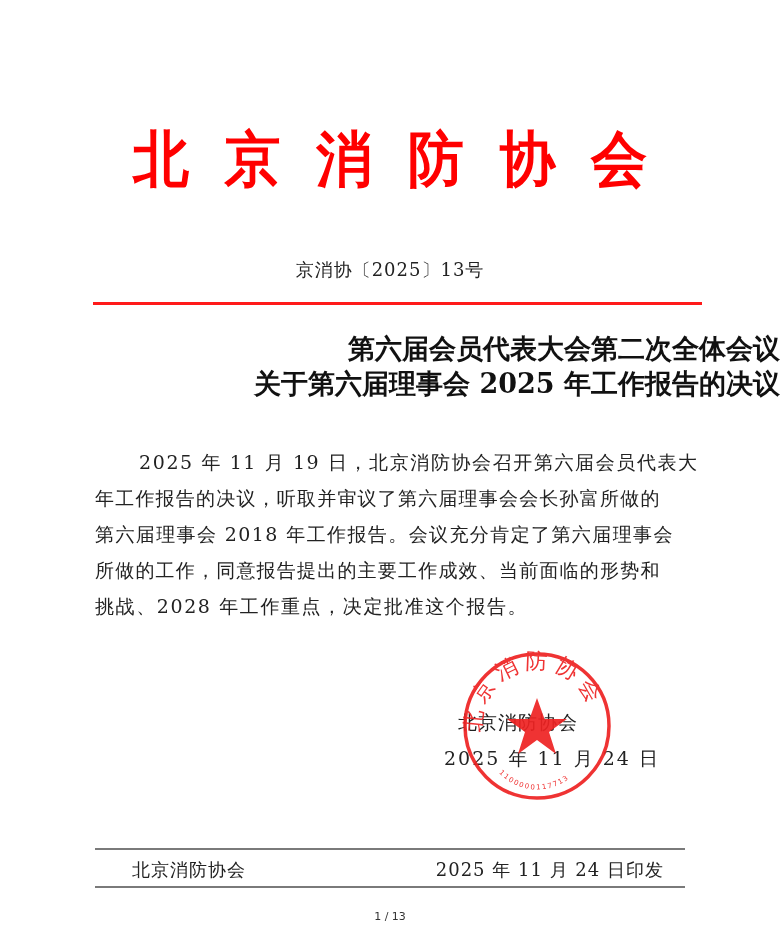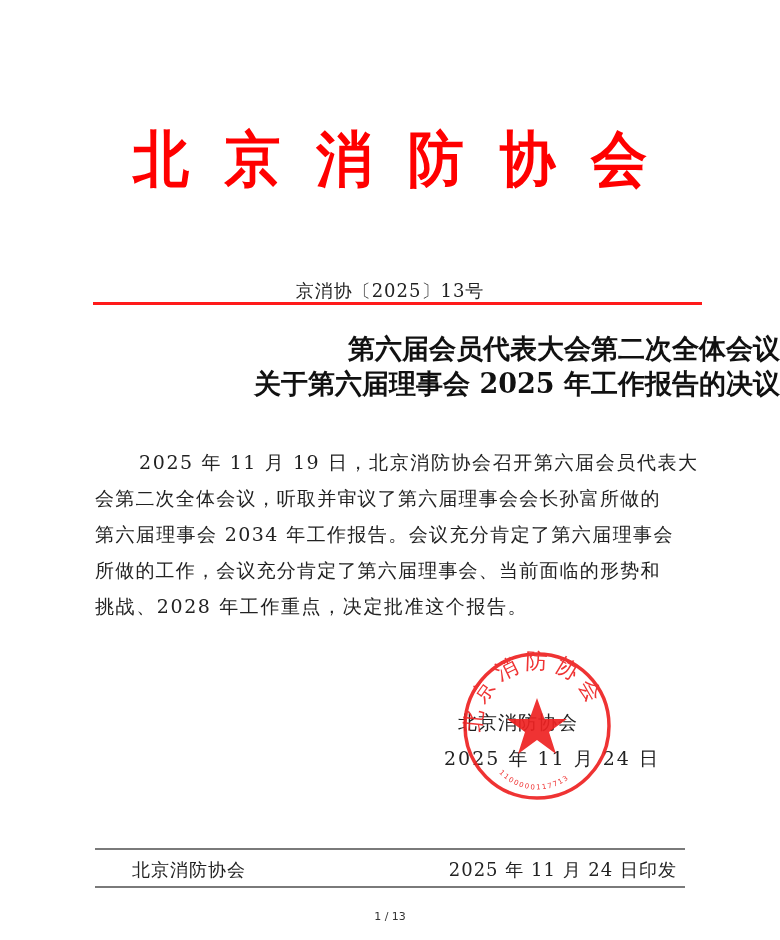--- a/index.html
+++ b/index.html
@@ -12,21 +12,21 @@
     .org-header {
       position: absolute; left: 95px; top: 118px; width: 590px; height: 80px;
       display: flex; justify-content: space-between; align-items: center;
       color: #ff0000; font-family: "DejaVu Serif", serif; font-weight: bold;
       font-size: 56px; line-height: 80px; padding: 0 38px; box-sizing: border-box;
     }
     .org-header span { display: inline-block; transform: scaleY(1.08); }
 
     .doc-number {
       position: absolute; left: 0; top: 256px; width: 780px; text-align: center;
-      font-size: 18px; letter-spacing: 1px; color: #222; line-height: 28px; margin-top: 21px;
+      font-size: 18px; letter-spacing: 1px; color: #222; line-height: 28px;
     }
     .red-rule {
       position: absolute; left: 93px; top: 302px; width: 609px; height: 3px; background: #ff1a1a;
     }
 
     .doc-title {
       position: absolute; left: 0; width: 780px; text-align: right;
       font-family: "DejaVu Serif", serif; font-weight: bold; font-size: 27px;
       line-height: 36px; color: #111; letter-spacing: 0px;
     }
@@ -55,21 +55,21 @@
     .footer-rule {
       position: absolute; left: 95px; width: 590px; height: 2px; background: #7a7a7a;
     }
     .footer-rule.top { top: 848px; }
     .footer-rule.bottom { top: 886px; }
     .footer-left {
       position: absolute; left: 132px; top: 856px; font-size: 18px; line-height: 28px; color: #222;
       letter-spacing: 1px;
     }
     .footer-right {
-      position: absolute; right: 103px; top: 856px; font-size: 18px; line-height: 28px; color: #222;
+      position: absolute; right: 116px; top: 856px; font-size: 18px; line-height: 28px; color: #222;
       letter-spacing: 1px; white-space: nowrap;
     }
     .page-num {
       position: absolute; left: 0; top: 910px; width: 780px; text-align: center;
       font-family: "DejaVu Sans", "Liberation Sans", sans-serif; font-size: 11px; font-weight: normal; color: #333;
     }
   </style>
 </head>
 <body>
 
@@ -84,23 +84,23 @@
     <span>会</span>
   </div>
 
   <div class="doc-number">京消协〔2025〕13号</div>
   <div class="red-rule"></div>
 
   <div class="doc-title l1">第六届会员代表大会第二次全体会议</div>
   <div class="doc-title l2">关于第六届理事会 2025 年工作报告的决议</div>
 
   <div class="body-line" style="top:448px; left:139px; width:550px; letter-spacing:1.6px;">2025 年 11 月 19 日，北京消防协会召开第六届会员代表大</div>
-  <div class="body-line" style="top:484px; letter-spacing:1.2px;">会第二次全体会议，听取并审议了第六届理事会会长孙富所做的</div>
-  <div class="body-line" style="top:520px; letter-spacing:1.4px;">第六届理事会 2034 年工作报告。会议充分肯定了第六届理事会</div>
-  <div class="body-line" style="top:556px; letter-spacing:1.2px;">所做的工作，会议充分肯定了第六届理事会、当前面临的形势和</div>
+  <div class="body-line" style="top:484px; letter-spacing:1.2px;">年工作报告的决议，听取并审议了第六届理事会会长孙富所做的</div>
+  <div class="body-line" style="top:520px; letter-spacing:1.4px;">第六届理事会 2018 年工作报告。会议充分肯定了第六届理事会</div>
+  <div class="body-line" style="top:556px; letter-spacing:1.2px;">所做的工作，同意报告提出的主要工作成效、当前面临的形势和</div>
   <div class="body-line" style="top:592px; letter-spacing:1.6px;">挑战、2028 年工作重点，决定批准这个报告。</div>
 
   <div class="signer">北京消防协会</div>
   <div class="sign-date">2025 年 11 月 24 日</div>
 
   <svg class="seal" viewBox="0 0 152 152" xmlns="http://www.w3.org/2000/svg">
     <defs>
       <path id="sealArc" d="M 26 100 A 56 56 0 1 1 126 100"></path>
       <path id="codeArc" d="M 34 118 A 52 52 0 0 0 122 112"></path>
     </defs>

